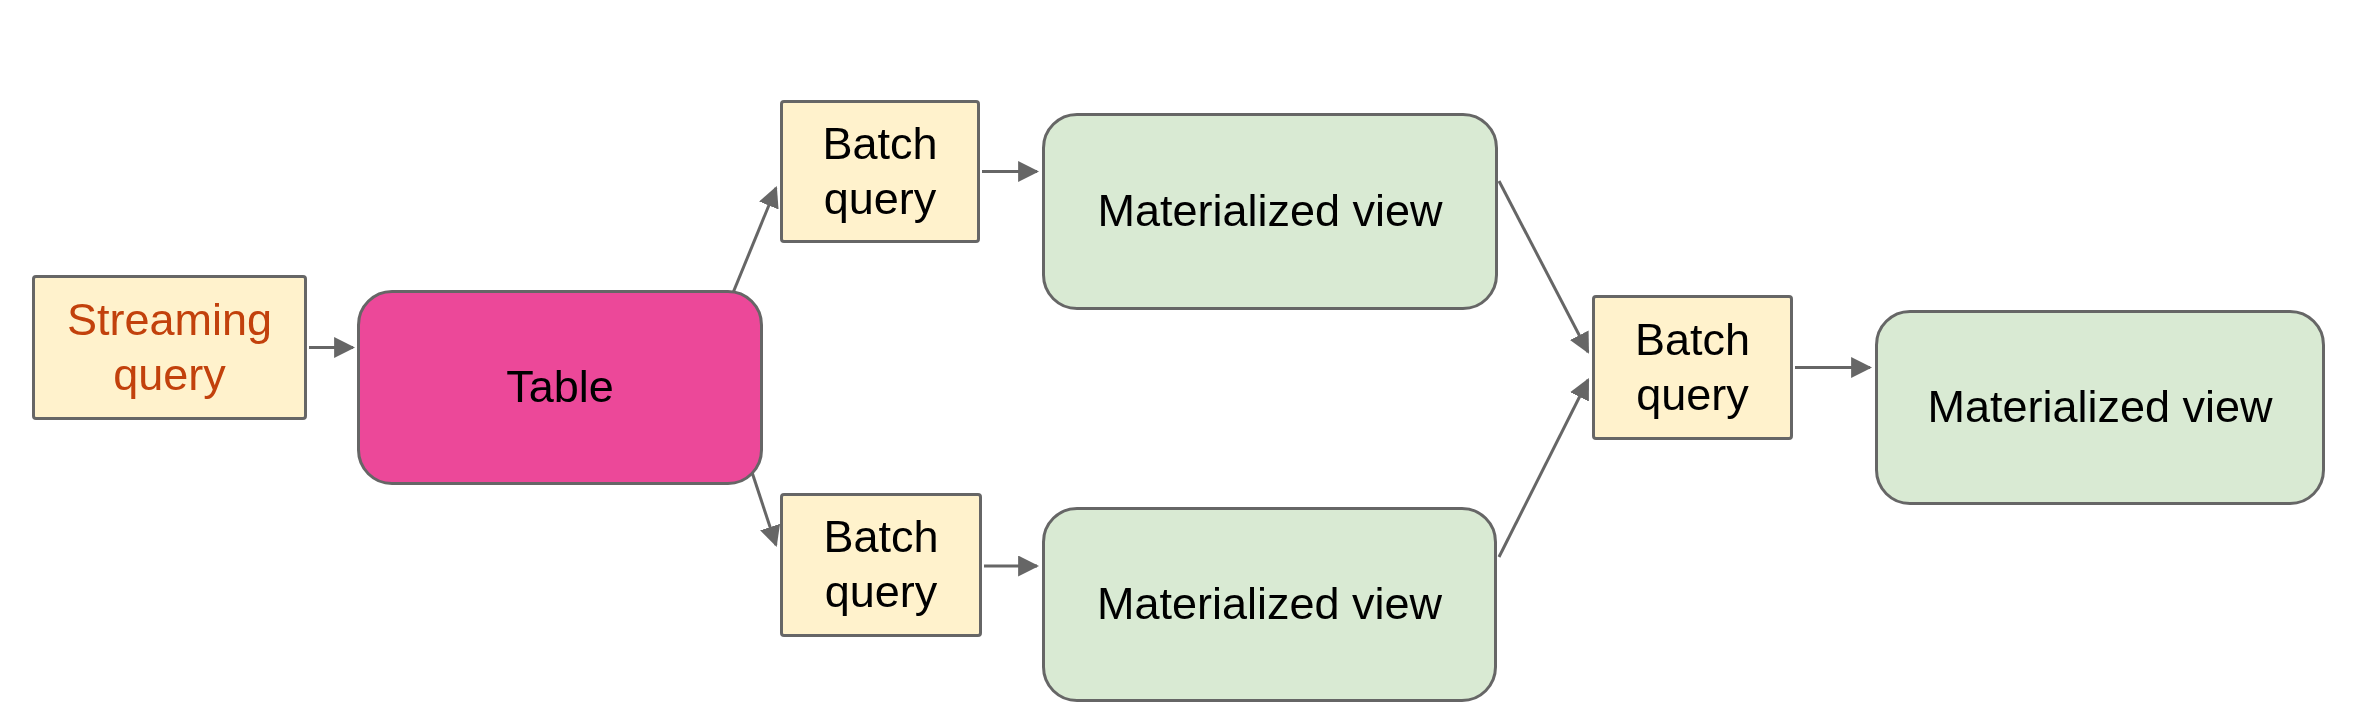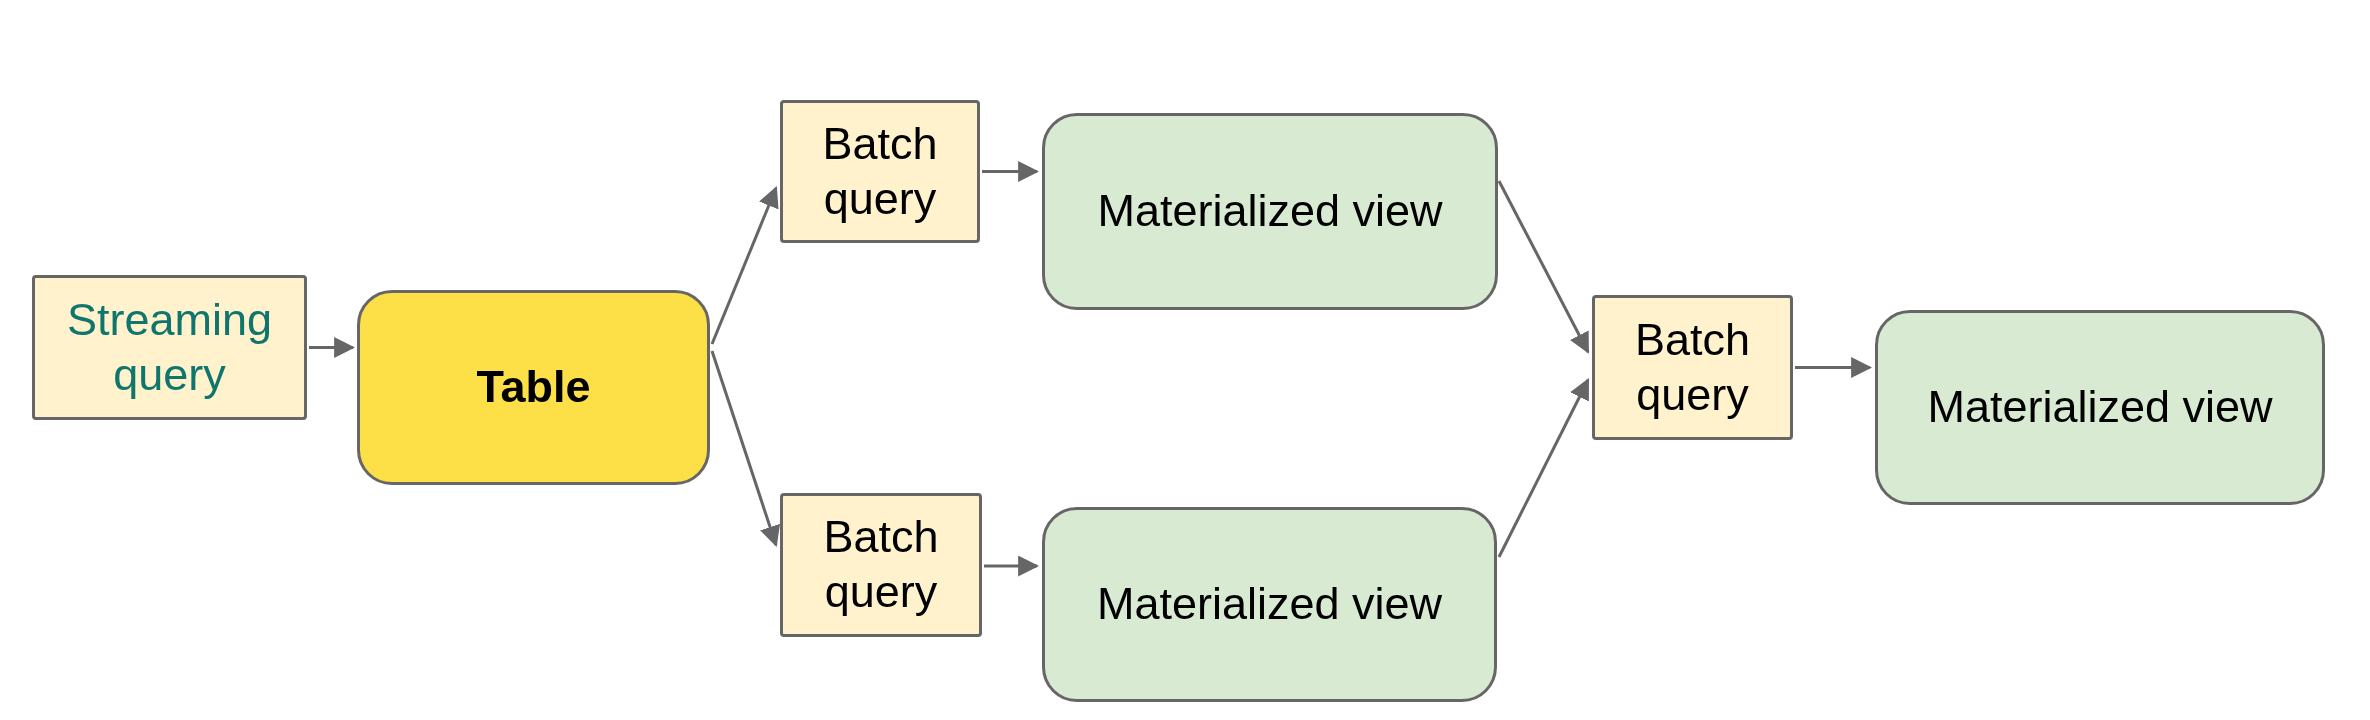--- a/index.html
+++ b/index.html
@@ -64,24 +64,24 @@
         <line x1="712" y1="344" x2="776" y2="188" stroke="#666666" stroke-width="3" marker-end="url(#arrowhead)"></line>
         <line x1="712" y1="351" x2="776" y2="545" stroke="#666666" stroke-width="3" marker-end="url(#arrowhead)"></line>
         <line x1="982" y1="171.5" x2="1037" y2="171.5" stroke="#666666" stroke-width="3" marker-end="url(#arrowhead)"></line>
         <line x1="984" y1="566" x2="1037" y2="566" stroke="#666666" stroke-width="3" marker-end="url(#arrowhead)"></line>
         <line x1="1499" y1="181" x2="1588" y2="352" stroke="#666666" stroke-width="3" marker-end="url(#arrowhead)"></line>
         <line x1="1499" y1="557" x2="1588" y2="380" stroke="#666666" stroke-width="3" marker-end="url(#arrowhead)"></line>
         <line x1="1795" y1="367.5" x2="1870" y2="367.5" stroke="#666666" stroke-width="3" marker-end="url(#arrowhead)"></line>
       </g>
   </svg>
   <div id="nodes-layer">
-      <div class="node query" style="left: 32px; top: 275px; width: 275px; height: 145px; background: rgb(255, 242, 204); border-color: rgb(102, 102, 102); color: #0f766e;">
+      <div class="node query" style="left: 32px; top: 275px; width: 275px; height: 145px; background: rgb(255, 242, 204); border-color: rgb(102, 102, 102); color: #c2410c;">
         <span class="node-label">Streaming query</span>
       </div>
-      <div class="node store" style="left: 357px; top: 250px; width: 353px; height: 195px; background: #fde047; border-color: rgb(102, 102, 102); color: rgb(0, 0, 0); font-weight: bold;">
+      <div class="node store" style="left: 357px; top: 250px; width: 406px; height: 195px; background: #ec4899; border-color: rgb(102, 102, 102); color: rgb(0, 0, 0);">
         <span class="node-label">Table</span>
       </div>
       <div class="node query" style="left: 780px; top: 100px; width: 200px; height: 143px; background: rgb(255, 242, 204); border-color: rgb(102, 102, 102); color: rgb(0, 0, 0);">
         <span class="node-label">Batch query</span>
       </div>
       <div class="node store" style="left: 1042px; top: 73px; width: 456px; height: 197px; background: rgb(217, 234, 211); border-color: rgb(102, 102, 102); color: rgb(0, 0, 0);">
         <span class="node-label">Materialized view</span>
       </div>
       <div class="node query" style="left: 780px; top: 493px; width: 202px; height: 144px; background: rgb(255, 242, 204); border-color: rgb(102, 102, 102); color: rgb(0, 0, 0);">
         <span class="node-label">Batch query</span>

